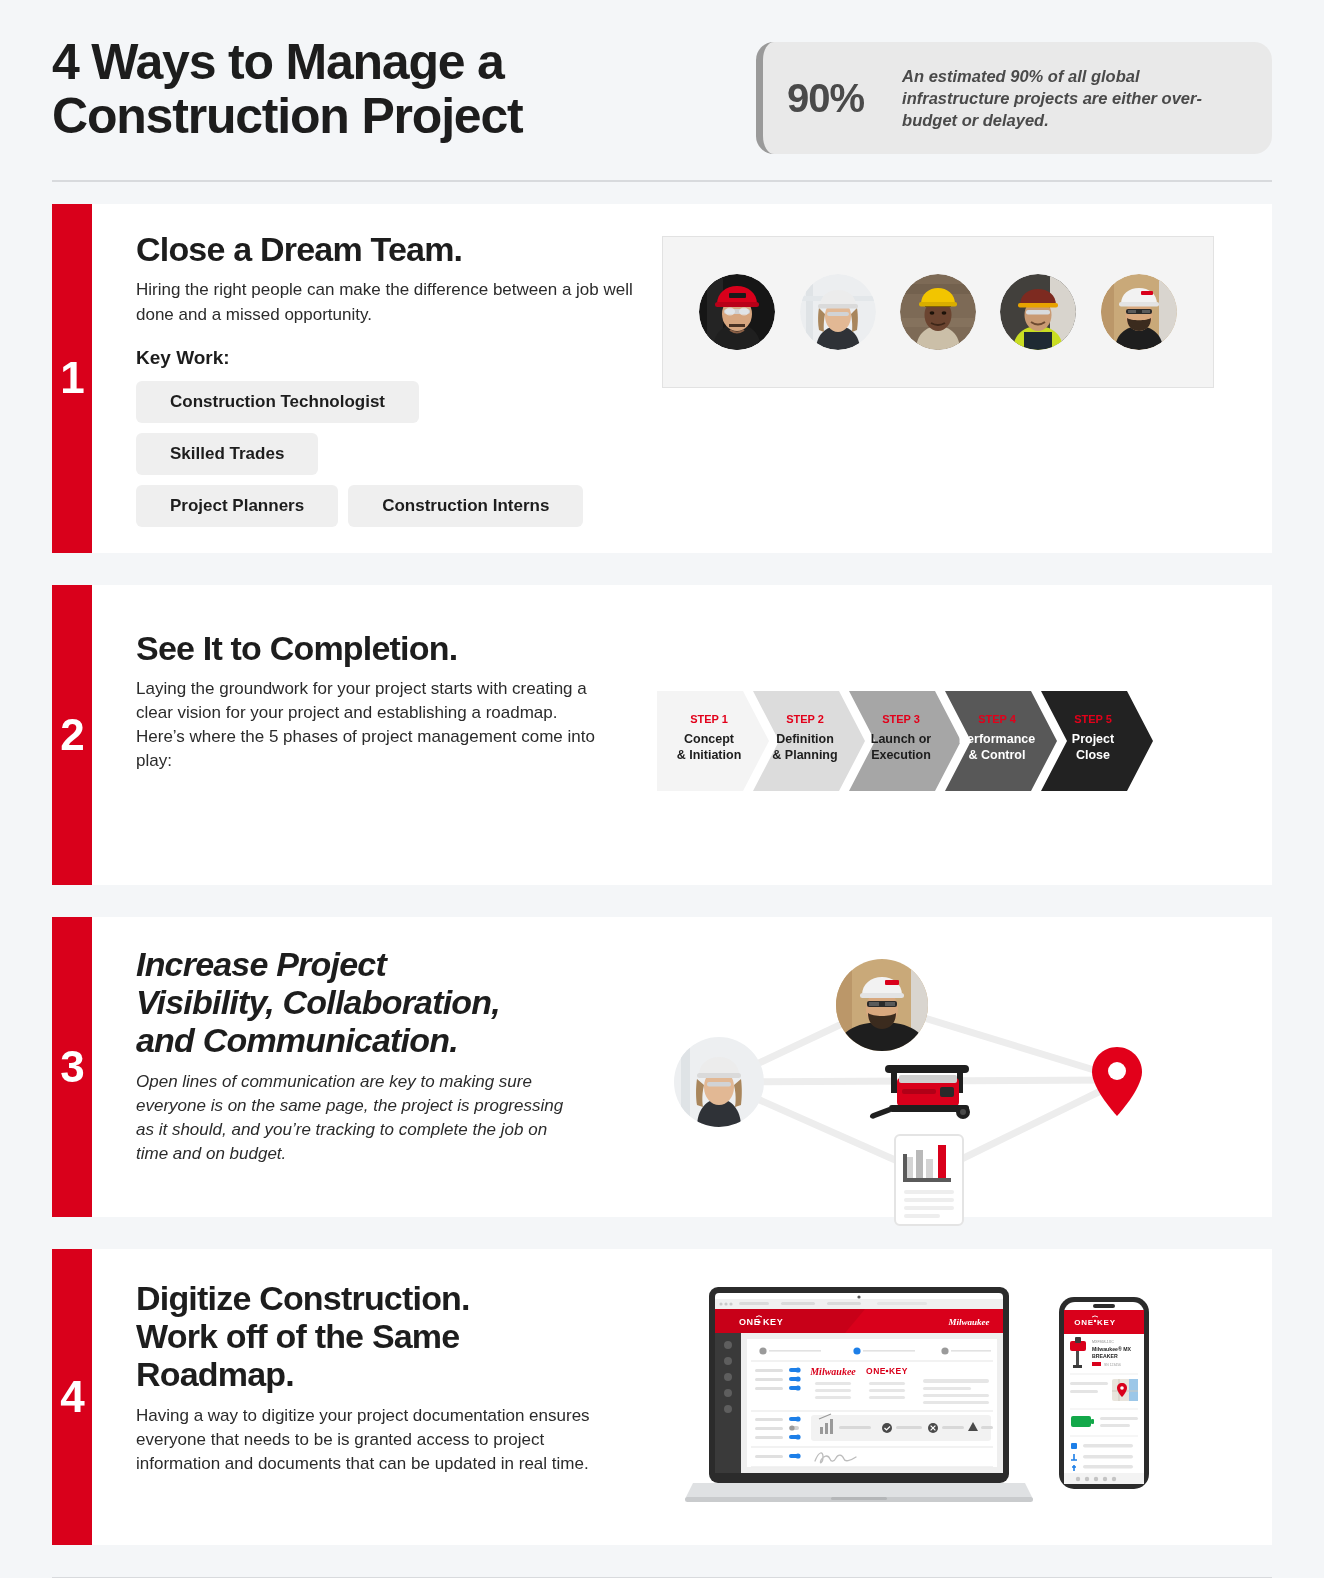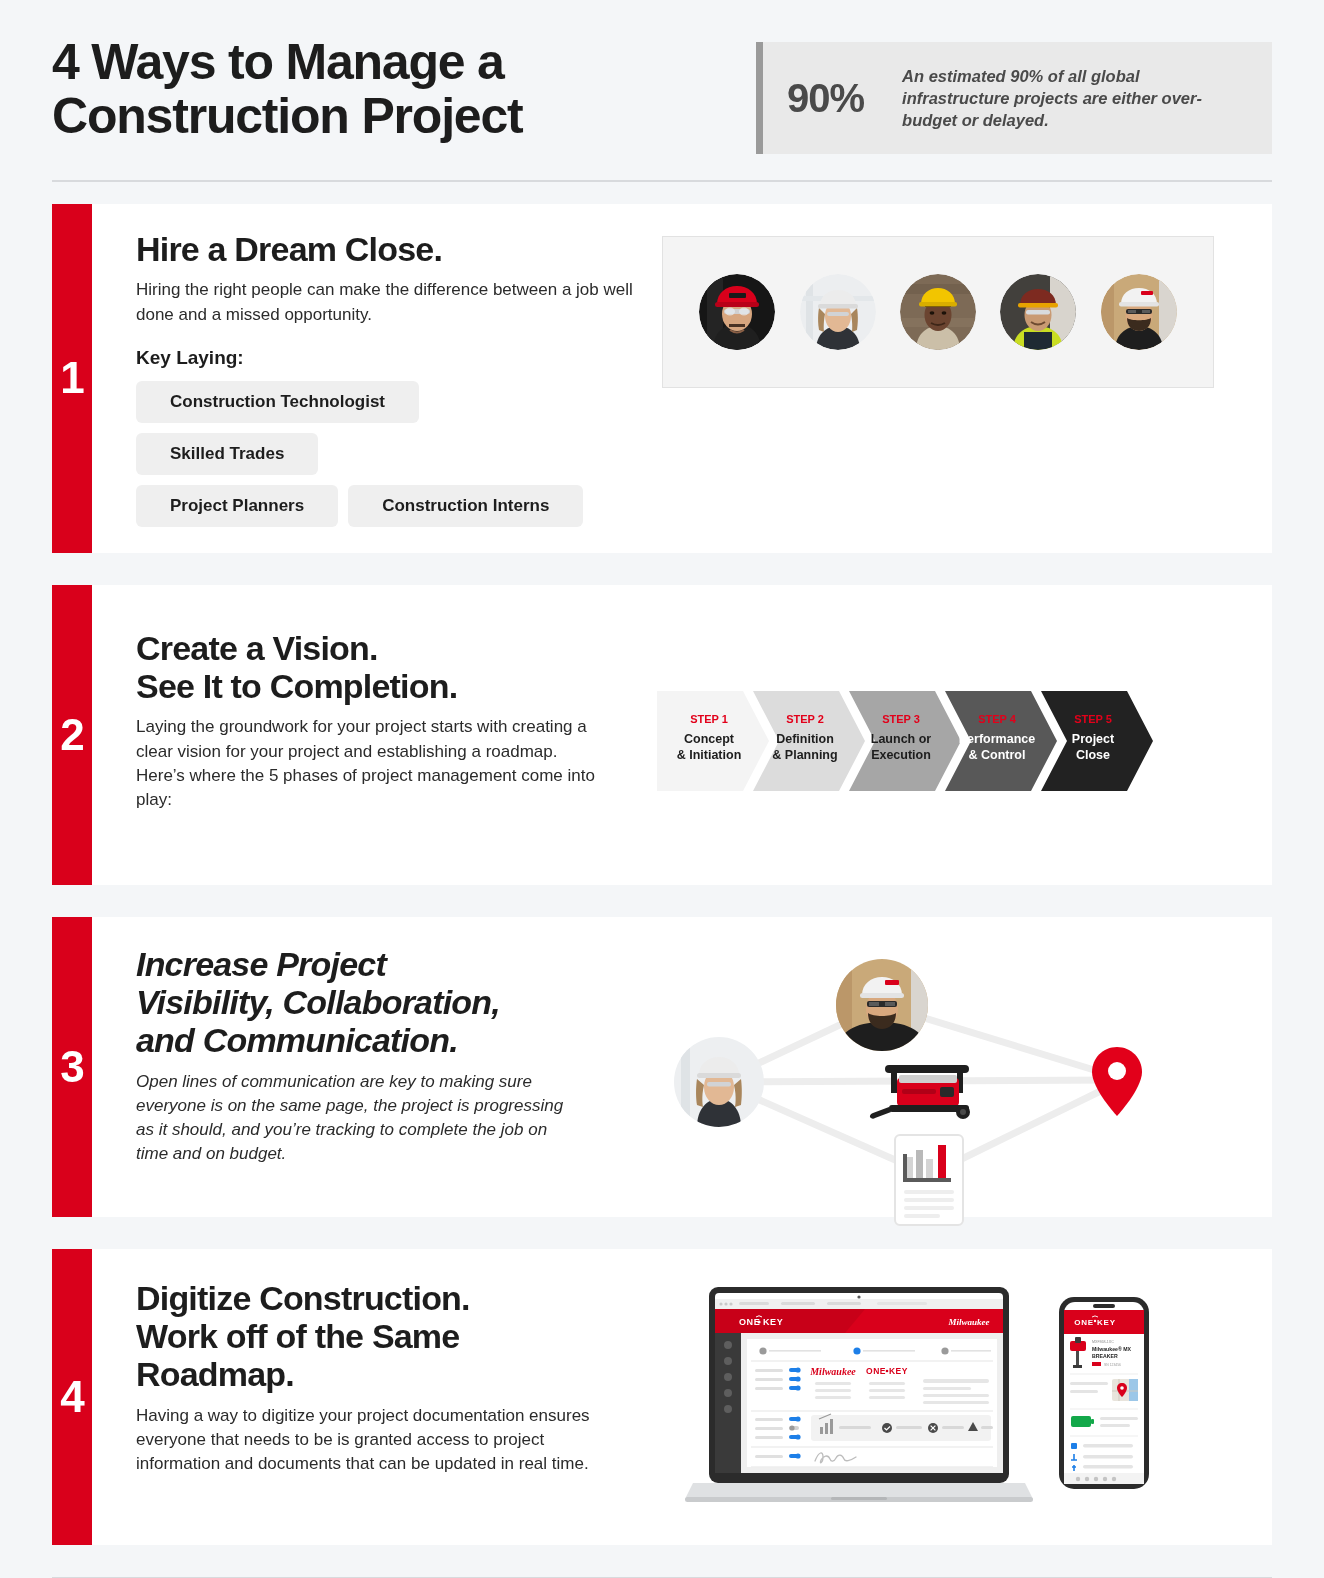--- a/index.html
+++ b/index.html
@@ -19,20 +19,21 @@
     letter-spacing:-1.2px; color:#1d1d1d; margin:0;
     width:690px; flex:0 0 auto;
   }
   .headline .l2{display:block;}
   .statbox{
     margin-left:14px; margin-top:6px;
     background:#e9e9e9; border-left:7px solid #9a9a9a;
     height:112px; flex:1 1 auto;
     display:flex; align-items:center; padding:0 18px 0 24px;
     box-sizing:border-box;
+    border-radius:18px;
   }
   .statnum{
     font-size:40px; font-weight:bold; color:#4a4a4a;
     letter-spacing:-1px; margin-right:38px; white-space:nowrap;
   }
   .stattext{
     font-size:16.5px; line-height:1.35; font-style:italic;
     font-weight:bold; color:#4a4a4a; max-width:330px;
   }
   .hrule{height:2px;background:#d8dadd;margin:26px 52px 0 52px;}
@@ -119,24 +120,24 @@
 
   <div class="cards">
 
     <div class="card" style="min-height:296px;">
       <div class="redbar">
         <div class="num">1</div>
       </div>
       <div class="card-body">
         <div class="col-text">
           <h2 class="card-title">
-            <span>Hire a Dream Close.</span>
+            <span>Close a Dream Team.</span>
           </h2>
           <p class="card-desc">Hiring the right people can make the difference between a job well done and a missed opportunity.</p>
-          <div class="sub-label">Key Laying:</div>
+          <div class="sub-label">Key Work:</div>
           <div class="pills">
             <div class="pill">Construction Technologist</div>
             <div class="pill">Skilled Trades</div>
           </div>
           <div class="pills" style="margin-top:10px;">
             <div class="pill">Project Planners</div>
             <div class="pill">Construction Interns</div>
           </div>
         </div>
         <div class="col-art">
@@ -264,21 +265,20 @@
       </div>
     </div>
 
     <div class="card" style="min-height:300px;">
       <div class="redbar">
         <div class="num">2</div>
       </div>
       <div class="card-body" style="padding-top:44px;">
         <div class="col-text">
           <h2 class="card-title">
-            <span>Create a Vision.</span>
             <span>See It to Completion.</span>
           </h2>
           <p class="card-desc" style="max-width:470px;">Laying the groundwork for your project starts with creating a clear vision for your project and establishing a roadmap. Here’s where the 5 phases of project management come into play:</p>
         </div>
         <div class="col-art">
           <div class="chevwrap">
             <svg viewBox="0 0 552 100" width="552" height="100">
 
               <g>
                 <path d="M0 0h86l26 50-26 50H0z" fill="#f4f4f4"></path>

